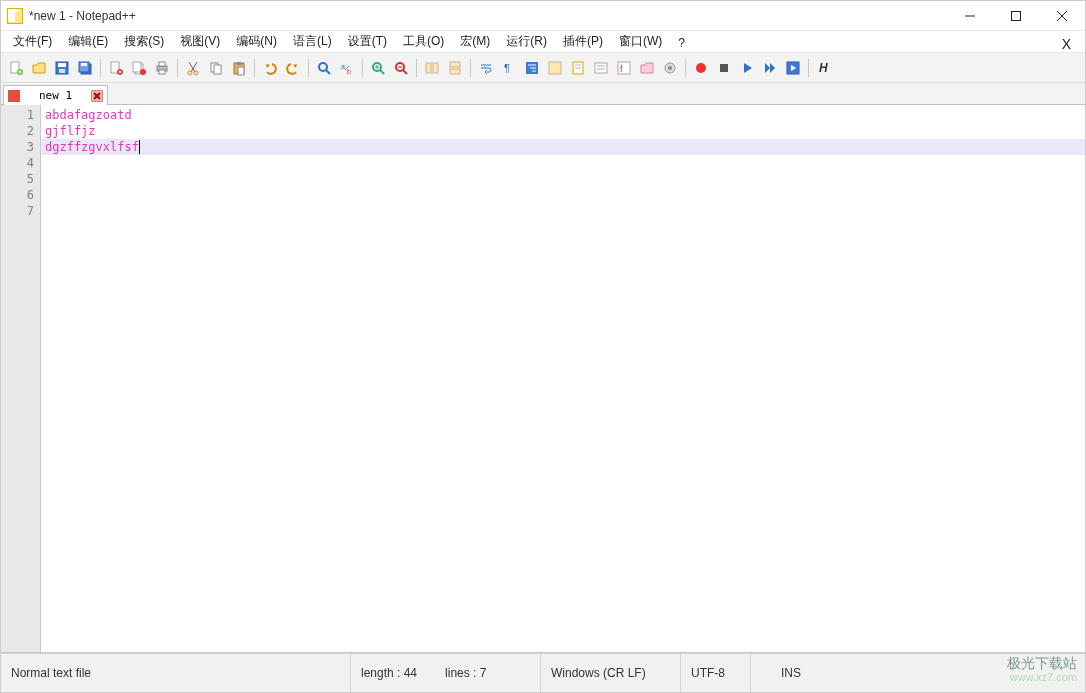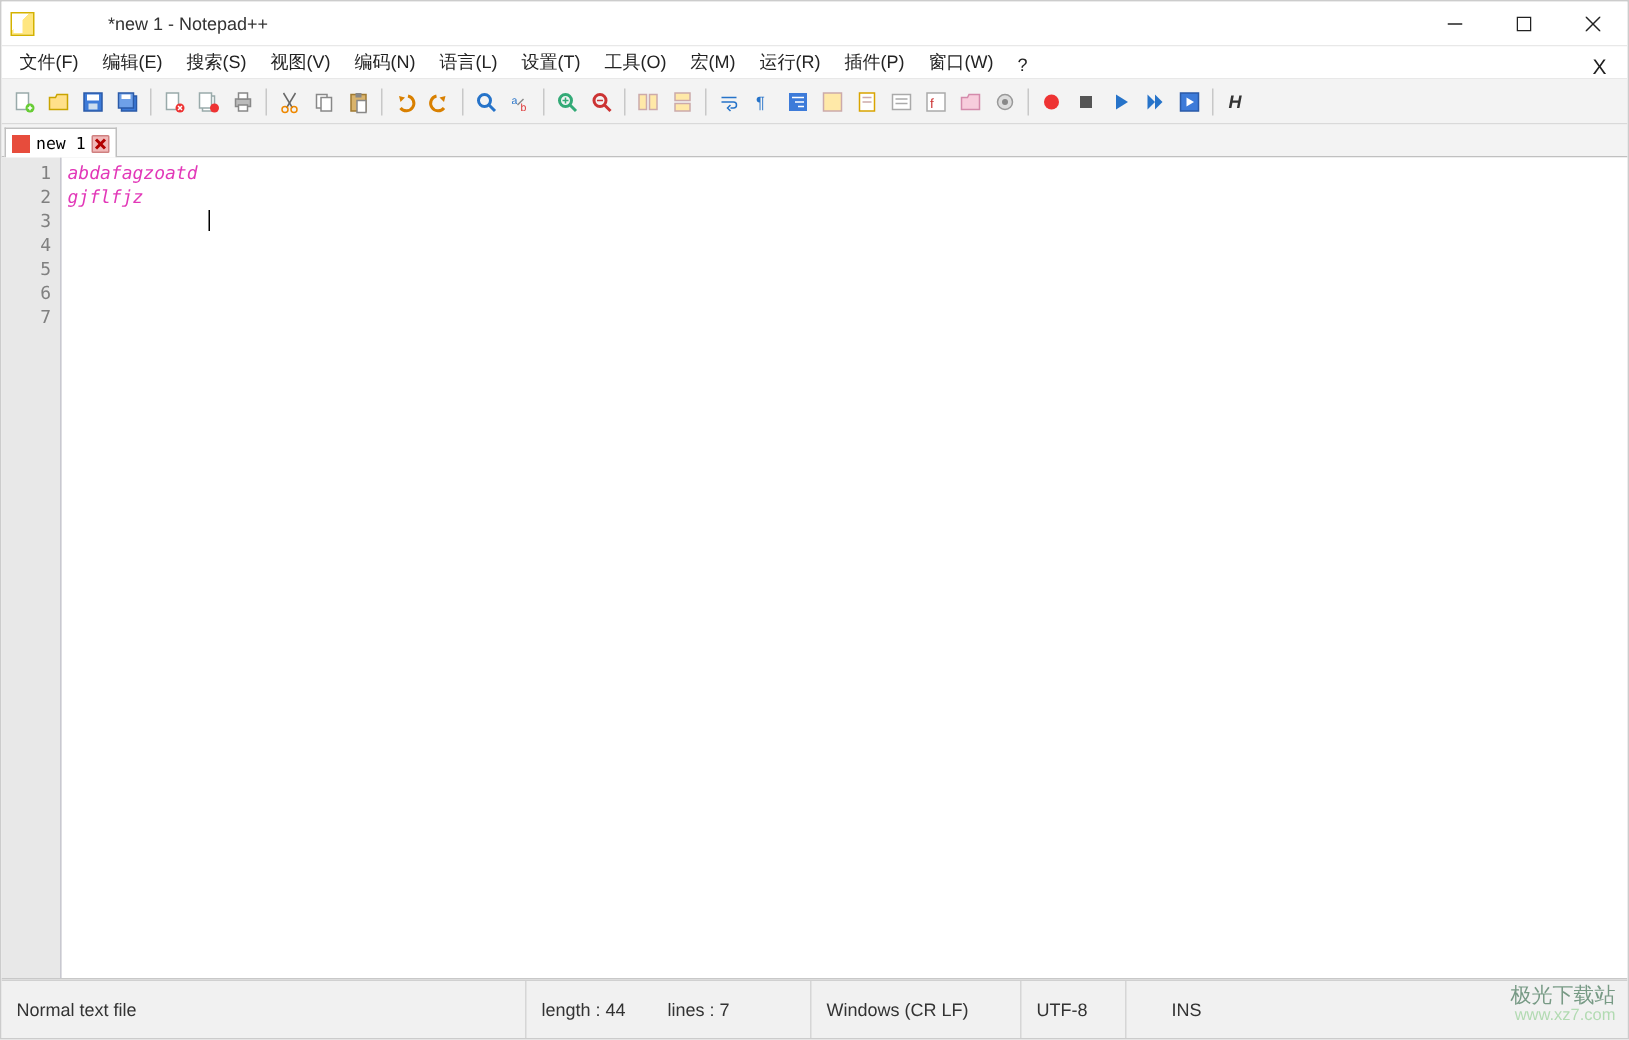--- a/index.html
+++ b/index.html
@@ -16,21 +16,20 @@
     flex-direction: column;
   }
   
   .titlebar {
     height: 30px;
     background: #fff;
     display: flex;
     align-items: center;
     padding: 0 0 0 6px;
     border-bottom: 1px solid #e8e8e8;
-    gap: 43px;
   }
   .titlebar .app-icon {
     width: 16px; height: 16px;
     margin-right: 6px;
     background: linear-gradient(135deg,#fff 40%,#ffe680 40%);
     border:1px solid #d4b200;
     position:relative;
   }
   .titlebar .app-icon::after{
     content:"";
@@ -86,21 +85,21 @@
   .tab{
     height:20px;
     background:#fff;
     border:1px solid #c0c0c0;
     border-bottom:none;
     display:flex; align-items:center;
     padding:0 4px;
     font-size:11px;
     font-family: Consolas, monospace;
     cursor:pointer;
-    gap:4px;
+    gap:19px;
     margin-bottom:-1px;
   }
   .tab .dot{
     width:12px; height:12px; background:#e74c3c;
     display:inline-block; position:relative;
   }
   .tab .dot::after{
     content:""; position:absolute; left:2px; top:2px; width:8px; height:8px;
     background:#fff; clip-path: polygon(0 45%, 45% 45%, 45% 0, 55% 0, 55% 45%, 100% 45%, 100% 55%, 55% 55%, 55% 100%, 45% 100%, 45% 55%, 0 55%);
     transform:rotate(45deg);
@@ -131,21 +130,21 @@
     border-right:1px solid #c8c8d0;
   }
   .gutter div{ height:16px; line-height:16px;}
   .code{
     flex:1;
     font-family: Consolas, monospace;
     font-size:12px;
     padding-top:2px;
     position:relative;
   }
-  .code .line{ height:16px; line-height:16px; padding-left:4px; color:#e238b8;font-style:italic;}
+  .code .line{ height:16px; line-height:16px; padding-left:4px; color:#e238b8;}
   .code .line.current{ background:#e8e8f8;}
   .caret{
     position:absolute;
     width:1px; height:14px; background:#000;
     animation: blink 1s steps(1) infinite;
     top:33px;
   }
   @keyframes blink{50%{opacity:0;}}
 
   
@@ -462,20 +461,21 @@
       <div>3</div>
       <div>4</div>
       <div>5</div>
       <div>6</div>
       <div>7</div>
     </div>
   <div class="code" id="code">
     <span class="caret" id="caret" style="left: 98px; top: 35px;"></span>
   <div class="line">abdafagzoatd</div>
       <div class="line">gjflfjz</div>
+      <div class="line current">dgzffzgvxlfsf</div>
       <div class="line"></div>
       <div class="line"></div>
       <div class="line"></div>
       <div class="line"></div>
     </div>
 </div>
 
 <div class="statusbar">
   <div class="cell" style="width:350px;">Normal text file</div>
   <div class="cell" style="width:190px; gap:28px;">

